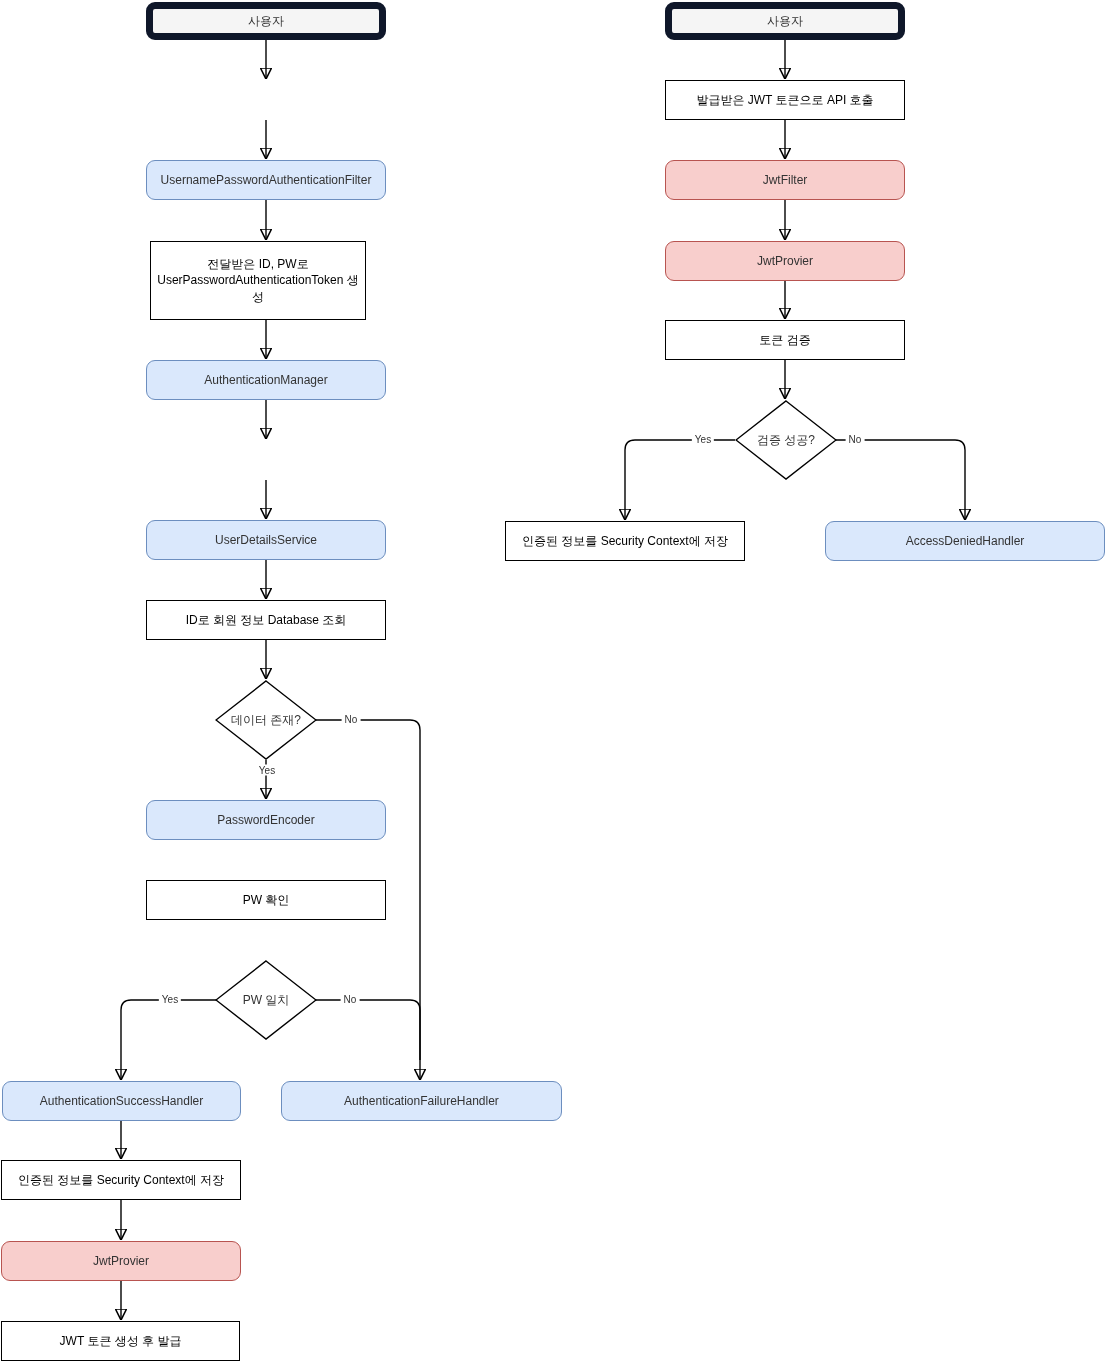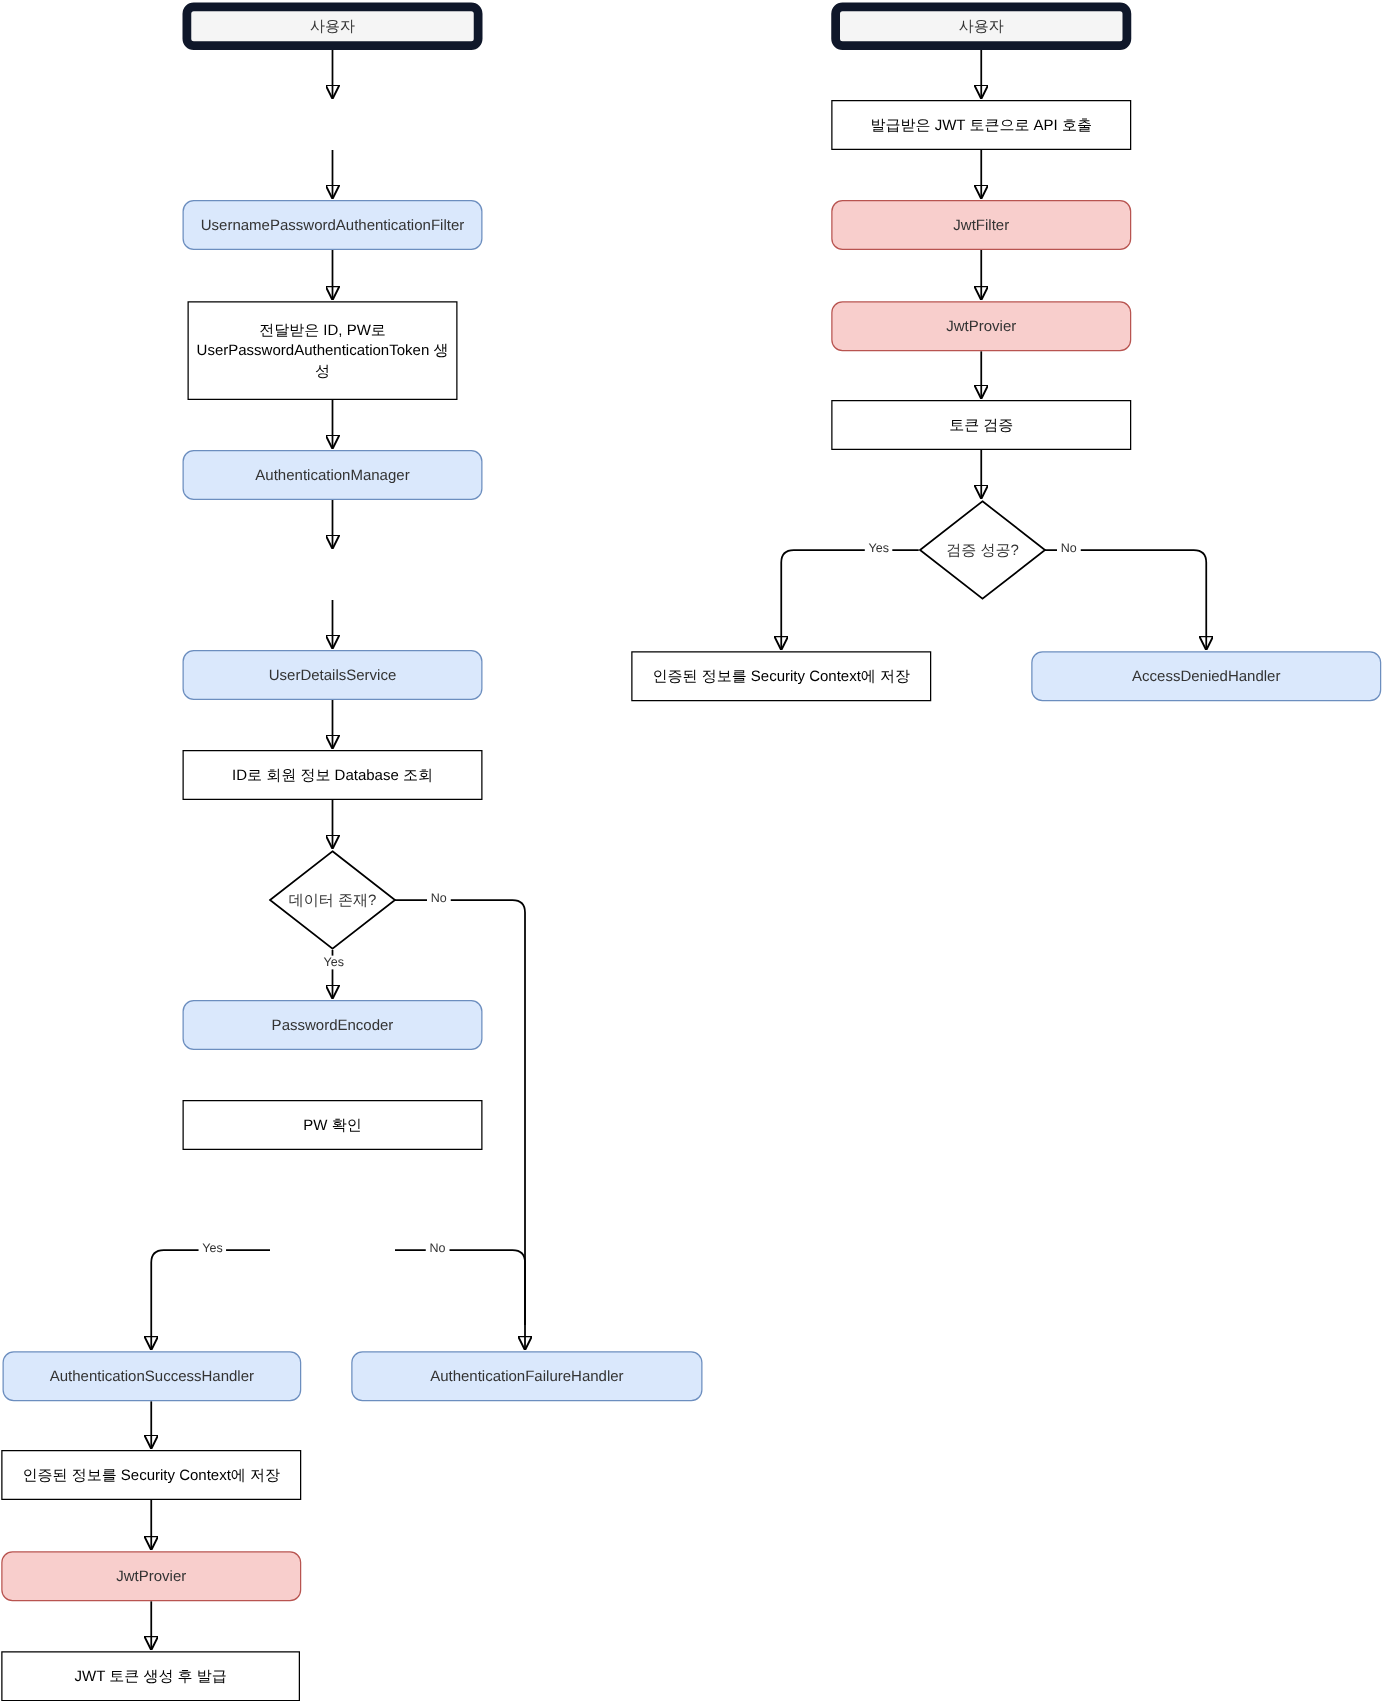--- a/index.html
+++ b/index.html
@@ -106,20 +106,26 @@
     <svg viewBox="0 0 102 80" preserveAspectRatio="none">
       <polygon points="51,1 101,40 51,79 1,40"></polygon>
     </svg>
     <span class="dlabel">데이터 존재?</span>
   </div>
 
   <div class="node blue" style="left:146px;top:800px;width:240px;height:40px;">PasswordEncoder</div>
 
   <div class="node white" style="left:146px;top:880px;width:240px;height:40px;">PW 확인</div>
 
+  <div class="diamond" style="left:215px;top:960px;width:102px;height:80px;">
+    <svg viewBox="0 0 102 80" preserveAspectRatio="none">
+      <polygon points="51,1 101,40 51,79 1,40"></polygon>
+    </svg>
+    <span class="dlabel">PW 일치</span>
+  </div>
 
   <div class="node blue" style="left:281px;top:1081px;width:281px;height:40px;">AuthenticationFailureHandler</div>
 
   <div class="node blue" style="left:2px;top:1081px;width:239px;height:40px;">AuthenticationSuccessHandler</div>
 
   <div class="node white" style="left:1px;top:1160px;width:240px;height:40px;">인증된 정보를 Security Context에 저장</div>
 
   <div class="node red" style="left:1px;top:1241px;width:240px;height:40px;">JwtProvier</div>
 
   <div class="node white" style="left:1px;top:1321px;width:239px;height:40px;">JWT 토큰 생성 후 발급</div>

